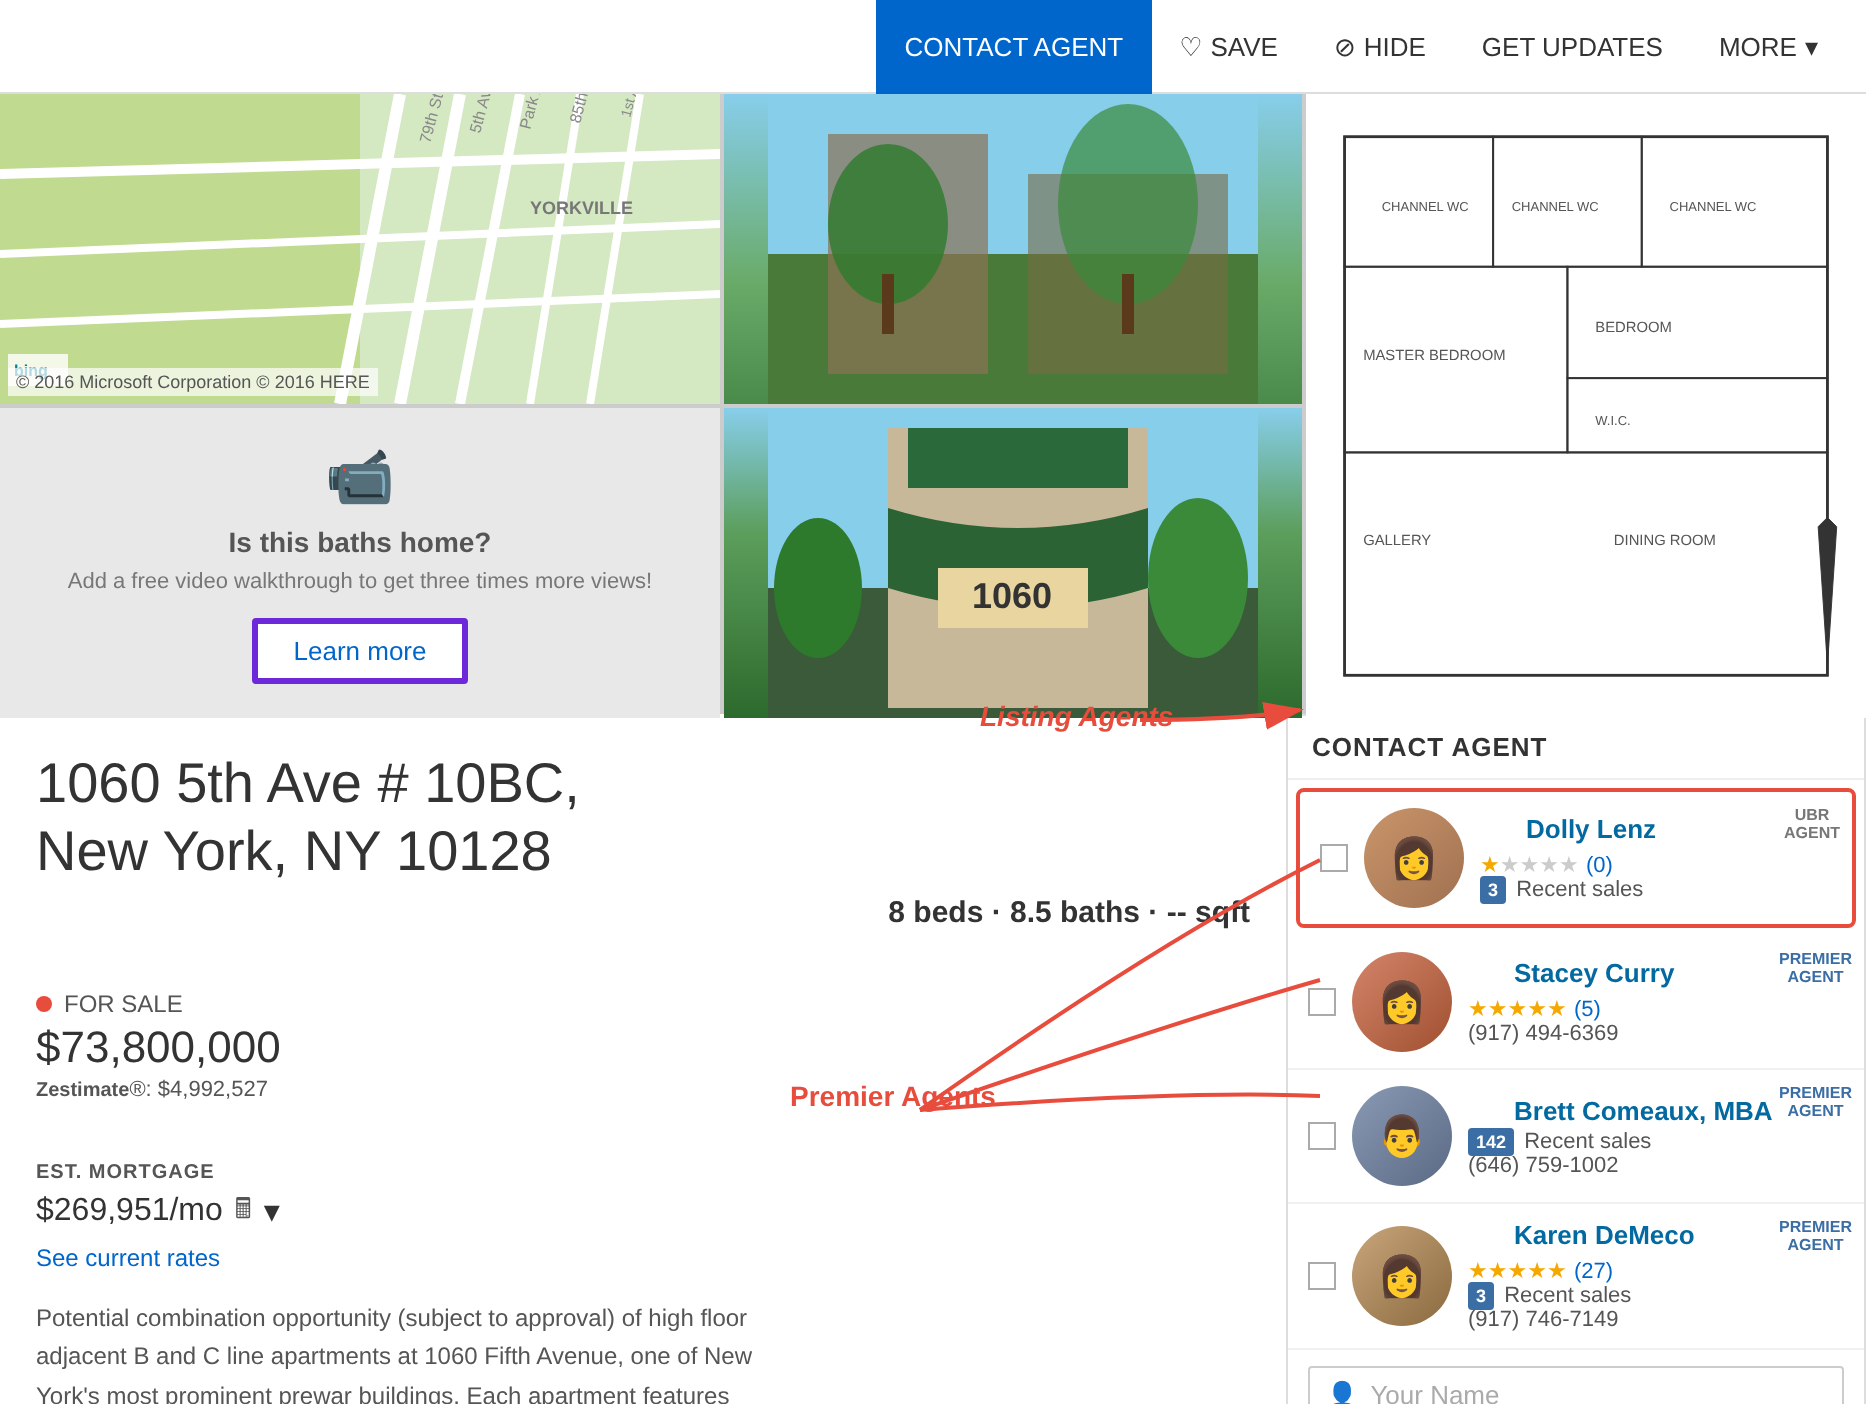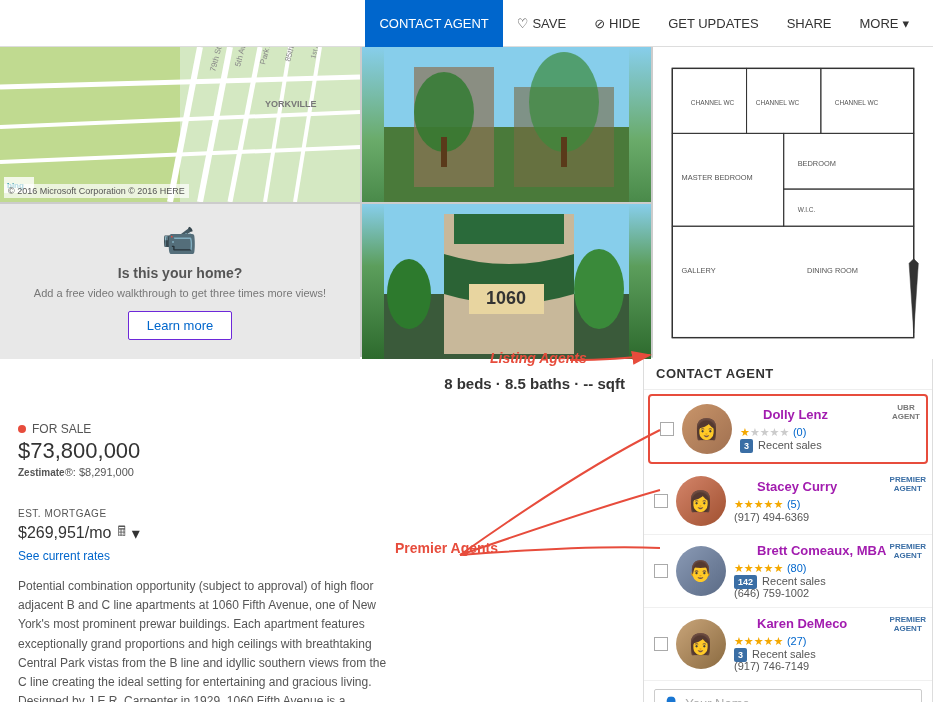--- a/index.html
+++ b/index.html
@@ -51,21 +51,21 @@
       grid-row: 2 / 3;
       grid-column: 1 / 2;
       background: #e8e8e8;
       display: flex; flex-direction: column; align-items: center; justify-content: center;
       padding: 10px;
     }
     .video-icon { font-size: 28px; color: #999; margin-bottom: 8px; }
     .video-title { font-size: 14px; color: #555; font-weight: 600; margin-bottom: 6px; text-align: center; }
     .video-sub { font-size: 11px; color: #777; text-align: center; margin-bottom: 12px; }
     .learn-more-btn {
-      border: 1px solid #6d28d9; color: #0066cc; background: #fff;
+      border: 3px solid #6d28d9; color: #0066cc; background: #fff;
       padding: 6px 18px; font-size: 13px; cursor: pointer; border-radius: 2px;
     }
     .img-cell.street1 {
       grid-row: 1 / 2; grid-column: 2 / 3;
       background: linear-gradient(180deg, #87CEEB 0%, #6aab6a 60%, #4a8a4a 100%);
     }
     .img-cell.street2 {
       grid-row: 2 / 3; grid-column: 2 / 3;
       background: linear-gradient(180deg, #87CEEB 0%, #5c9e5c 40%, #2d6a2d 100%);
       display: flex; align-items: center; justify-content: center;
@@ -105,21 +105,21 @@
       font-size: 12px; color: #555; line-height: 1.6; max-width: 380px;
     }
     .for-sale {
       display: flex; align-items: center; gap: 6px;
       font-size: 12px; color: #555; margin-bottom: 2px;
     }
     .sale-dot { width: 8px; height: 8px; border-radius: 50%; background: #e74c3c; display: inline-block; }
     .price-main { font-size: 22px; font-weight: 300; color: #333; margin-bottom: 2px; }
     .zestimate { font-size: 11px; color: #555; margin-bottom: 12px; }
     .zest-label { font-size: 10px; font-weight: bold; }
-    .mortgage-label { font-size: 10px; color: #555; font-weight: 400; letter-spacing: 0.5px; margin-bottom: 2px; margin-top: 30px; }
+    .mortgage-label { font-size: 10px; color: #555; font-weight: 700; letter-spacing: 0.5px; margin-bottom: 2px; margin-top: 30px; }
     .mortgage-amount { font-size: 16px; color: #333; display: flex; align-items: center; gap: 6px; margin-bottom: 4px; }
     .mortgage-icon { font-size: 14px; color: #555; }
     .see-rates { color: #0066cc; font-size: 12px; cursor: pointer; }
 
     
     .contact-panel {
       border: 1px solid #ddd;
       background: #fff;
     }
     .contact-panel-title {
@@ -142,21 +142,21 @@
     .agent-checkbox {
       width: 14px; height: 14px; border: 1px solid #aaa; background: #fff;
       flex-shrink: 0;
     }
     .agent-avatar-img {
       width: 50px; height: 50px; border-radius: 50%;
       display: flex; align-items: center; justify-content: center;
       font-size: 20px; background: #b0b0b0; color: #fff;
     }
     .agent-info { flex: 1; }
-    .agent-name { font-size: 13px; font-weight: 700; color: #a21caf; margin-bottom: 2px; padding-left: 23px; }
+    .agent-name { font-size: 13px; font-weight: 700; color: #0369a1; margin-bottom: 2px; padding-left: 23px; }
     .agent-stars { color: #f4a800; font-size: 11px; }
     .agent-stars .empty { color: #ccc; }
     .agent-reviews { color: #0066cc; font-size: 11px; }
     .agent-badge {
       background: #3a6ea5; color: #fff; font-size: 9px; font-weight: 700;
       padding: 2px 4px; border-radius: 2px; margin-right: 2px;
     }
     .agent-sales { font-size: 11px; color: #555; }
     .agent-phone { font-size: 11px; color: #555; }
     .agent-tag {
@@ -195,21 +195,20 @@
     <button class="nav-btn active">CONTACT AGENT</button>
     <button class="nav-btn">
       <span>♡</span>
       <span>SAVE</span>
     </button>
     <button class="nav-btn">
       <span>⊘</span>
       <span>HIDE</span>
     </button>
     <button class="nav-btn">GET UPDATES</button>
-    <button class="nav-btn">SHARE</button>
     <button class="nav-btn">
       <span>MORE</span>
       <span>▾</span>
     </button>
   </nav>
 
   <div class="image-grid">
 
     <div class="img-cell map-cell">
       <svg width="360" height="155" viewBox="0 0 360 155">
@@ -277,21 +276,21 @@
         <text x="145" y="165" fill="#555" font-size="7">W.I.C.</text>
         <text x="20" y="230" fill="#555" font-size="8">GALLERY</text>
         <text x="155" y="230" fill="#555" font-size="8">DINING ROOM</text>
 
         <polygon points="265,220 270,215 275,220 270,295" fill="#333" stroke="#333" stroke-width="0.5"></polygon>
       </svg>
     </div>
 
     <div class="img-cell video-cell">
       <div class="video-icon">📹</div>
-      <div class="video-title">Is this your home?</div>
+      <div class="video-title">Is this baths home?</div>
       <div class="video-sub">Add a free video walkthrough to get three times more views!</div>
       <button class="learn-more-btn">Learn more</button>
     </div>
 
     <div class="img-cell street2">
       <svg width="100%" height="100%" viewBox="0 0 245 155" style="position:absolute;top:0;left:0">
         <rect width="245" height="155" fill="#87CEEB"></rect>
         <rect y="90" width="245" height="65" fill="#3a5a3a"></rect>
 
         <rect x="60" y="10" width="130" height="140" fill="#c8b89a"></rect>
@@ -304,32 +303,36 @@
 
         <ellipse cx="25" cy="90" rx="22" ry="35" fill="#2d7a2d"></ellipse>
         <ellipse cx="215" cy="85" rx="25" ry="40" fill="#3a8a3a"></ellipse>
       </svg>
     </div>
   </div>
 
   <div class="main-content">
 
     <div class="left-content">
+      <h1 class="property-address">
+        <span>1060 5th Ave # 10BC,</span><br>
+        <span>New York, NY 10128</span>
+      </h1>
       <div class="property-details">8 beds · 8.5 baths · -- sqft</div>
 
       <div class="middle-row">
         <div class="price-col">
           <div class="for-sale">
             <span class="sale-dot"></span>
             <span>FOR SALE</span>
           </div>
           <div class="price-main">$73,800,000</div>
           <div class="zestimate">
             <span class="zest-label">Zestimate</span>®:
-            <span>$8,291,000</span>
+            <span>$4,992,527</span>
           </div>
           <div class="mortgage-label">EST. MORTGAGE</div>
           <div class="mortgage-amount">
             <span>$269,951/mo</span>
             <span class="mortgage-icon">🖩</span>
             <span style="cursor:pointer;">▾</span>
           </div>
           <div class="see-rates">See current rates</div>
         </div>
       </div>
@@ -372,24 +375,20 @@
           </div>
           <div class="agent-tag premier-tag" style="white-space:pre-line; font-size:8px; color:#3a6ea5; font-weight:600; position:absolute; right:6px; top:8px;">PREMIER
 AGENT</div>
         </div>
 
         <div class="agent-row">
           <div class="agent-checkbox"></div>
           <div class="agent-avatar-img" style="background: linear-gradient(135deg, #8a9ab5, #5a6a85);">👨</div>
           <div class="agent-info">
             <div class="agent-name">Brett Comeaux, MBA</div>
-            <div>
-              <span class="agent-stars">★★★★★</span>
-              <span class="agent-reviews">(80)</span>
-            </div>
             <div class="agent-sales">
               <span class="agent-badge">142</span>
               <span>Recent sales</span>
             </div>
             <div class="agent-phone">(646) 759-1002</div>
           </div>
           <div class="agent-tag premier-tag" style="white-space:pre-line; font-size:8px; color:#3a6ea5; font-weight:600; position:absolute; right:6px; top:8px;">PREMIER
 AGENT</div>
         </div>
 

